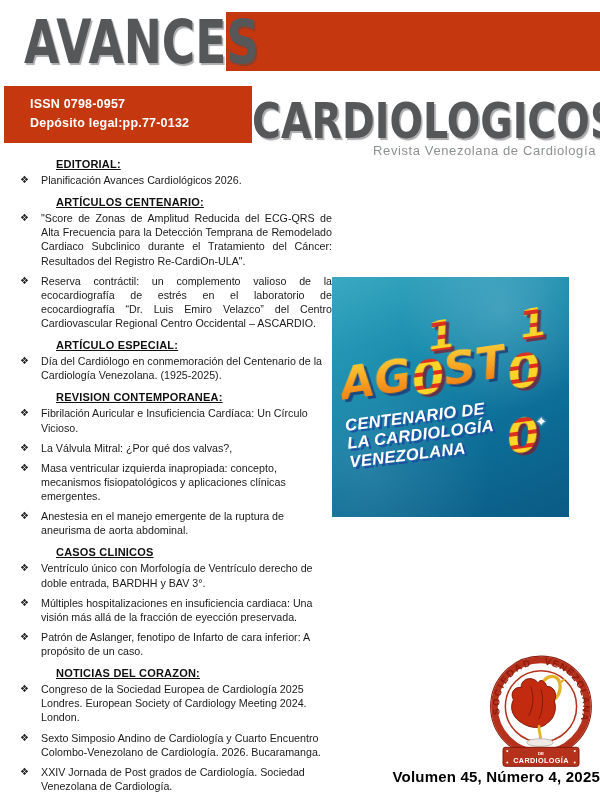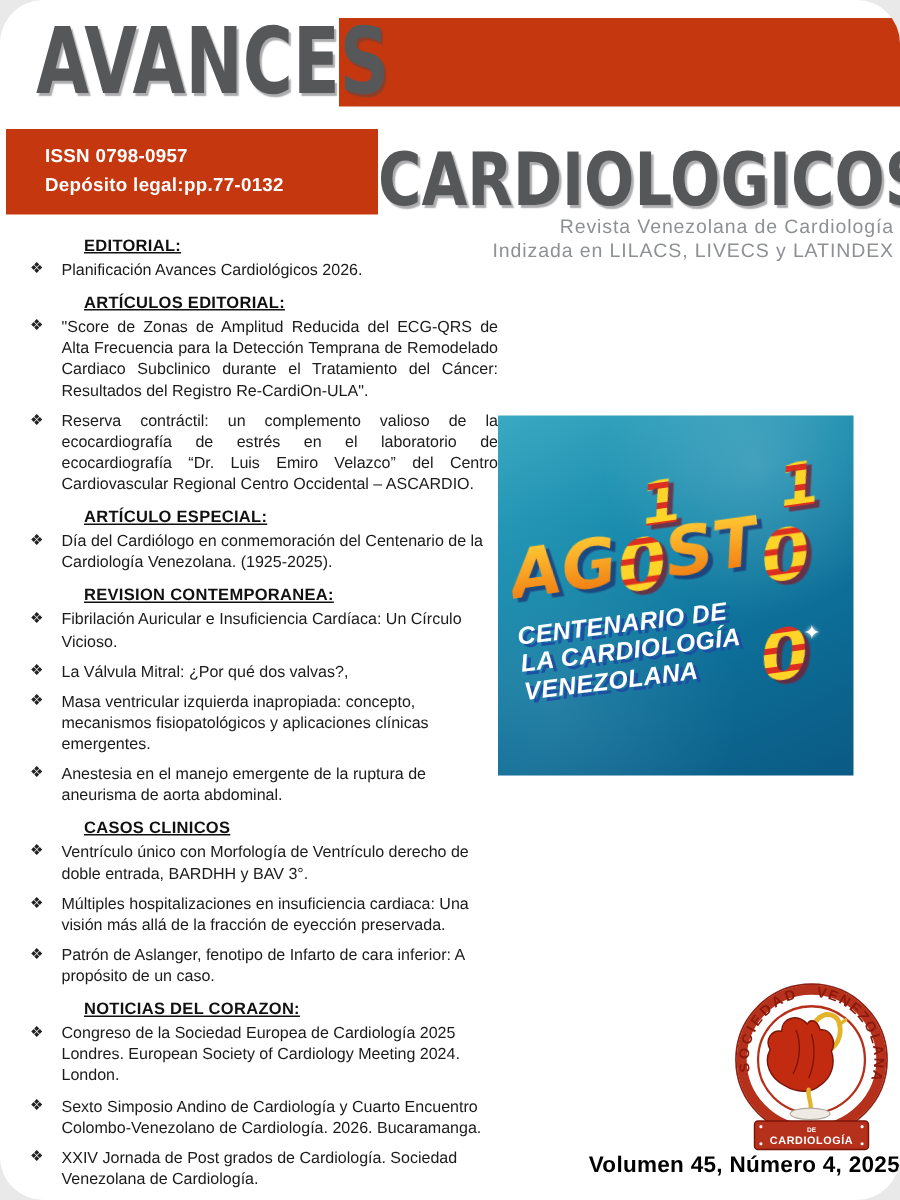--- a/index.html
+++ b/index.html
@@ -1,18 +1,18 @@
 <!DOCTYPE html>
 <html><head>
 <meta charset="utf-8">
 <style>
   html,body{margin:0;padding:0;background:#e9e9e9;}
   .page{
     position:relative;width:600px;height:800px;margin:0 auto;background:#ffffff;
-    font-family:"Liberation Sans",sans-serif;overflow:hidden;color:#1a1a1a;border-radius:29px;
+    font-family:"Liberation Sans",sans-serif;overflow:hidden;color:#1a1a1a;
   }
   
   .band{position:absolute;background:#c5380f;}
   .band1{left:226px;top:12px;width:374px;height:59px;}
   .band2{left:4px;top:86px;width:248px;height:57px;}
   .mag-title{
     position:absolute;margin:0;font-weight:bold;color:#565759;
     font-family:"DejaVu Sans",sans-serif;
     text-shadow:2px 2px 1px rgba(70,70,75,.45);
     transform-origin:left top;white-space:nowrap;
@@ -88,34 +88,33 @@
 
     <div class="band band2"></div>
     <div class="issn-box">
       <div>ISSN 0798-0957</div>
       <div>Depósito legal:pp.77-0132</div>
     </div>
     <h1 class="mag-title t2">CARDIOLOGICOS</h1>
 
     <div class="subtitle">
       <div>Revista Venezolana de Cardiología</div>
-      <div>Indizada en LILACS, LIVECS y LATINDEX</div>
     </div>
   </header>
 
   <main class="toc">
       <section class="toc-section">
         <h2 class="toc-heading">EDITORIAL:</h2>
         <div class="toc-item">
           <span class="bullet">❖</span>
           <span class="item-text">Planificación Avances Cardiológicos 2026.</span>
         </div>
       </section>
       <section class="toc-section justify">
-        <h2 class="toc-heading">ARTÍCULOS EDITORIAL:</h2>
+        <h2 class="toc-heading">ARTÍCULOS CENTENARIO:</h2>
         <div class="toc-item">
           <span class="bullet">❖</span>
           <span class="item-text">"Score de Zonas de Amplitud Reducida del ECG-QRS de Alta Frecuencia para la Detección Temprana de Remodelado Cardiaco Subclinico durante el Tratamiento del Cáncer: Resultados del Registro Re-CardiOn-ULA".</span>
         </div>
         <div class="toc-item">
           <span class="bullet">❖</span>
           <span class="item-text">Reserva contráctil: un complemento valioso de la ecocardiografía de estrés en el laboratorio de ecocardiografía “Dr. Luis Emiro Velazco” del Centro Cardiovascular Regional Centro Occidental – ASCARDIO.</span>
         </div>
       </section>
       <section class="toc-section">

